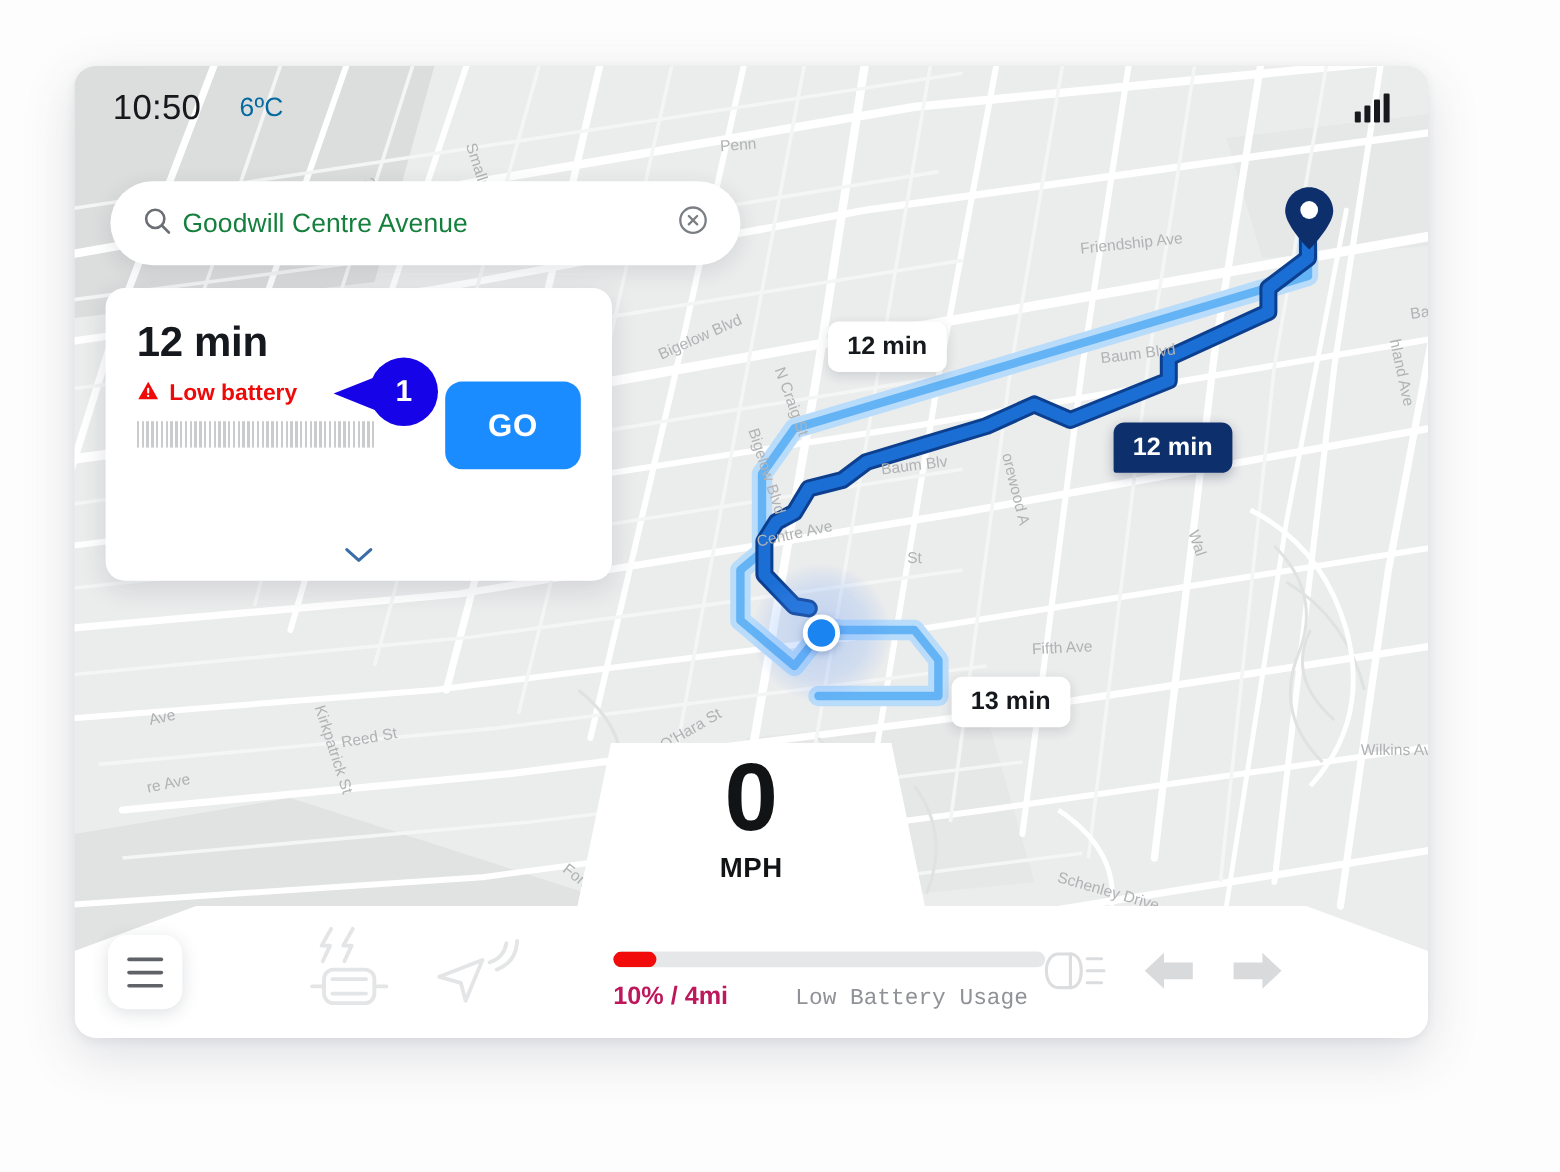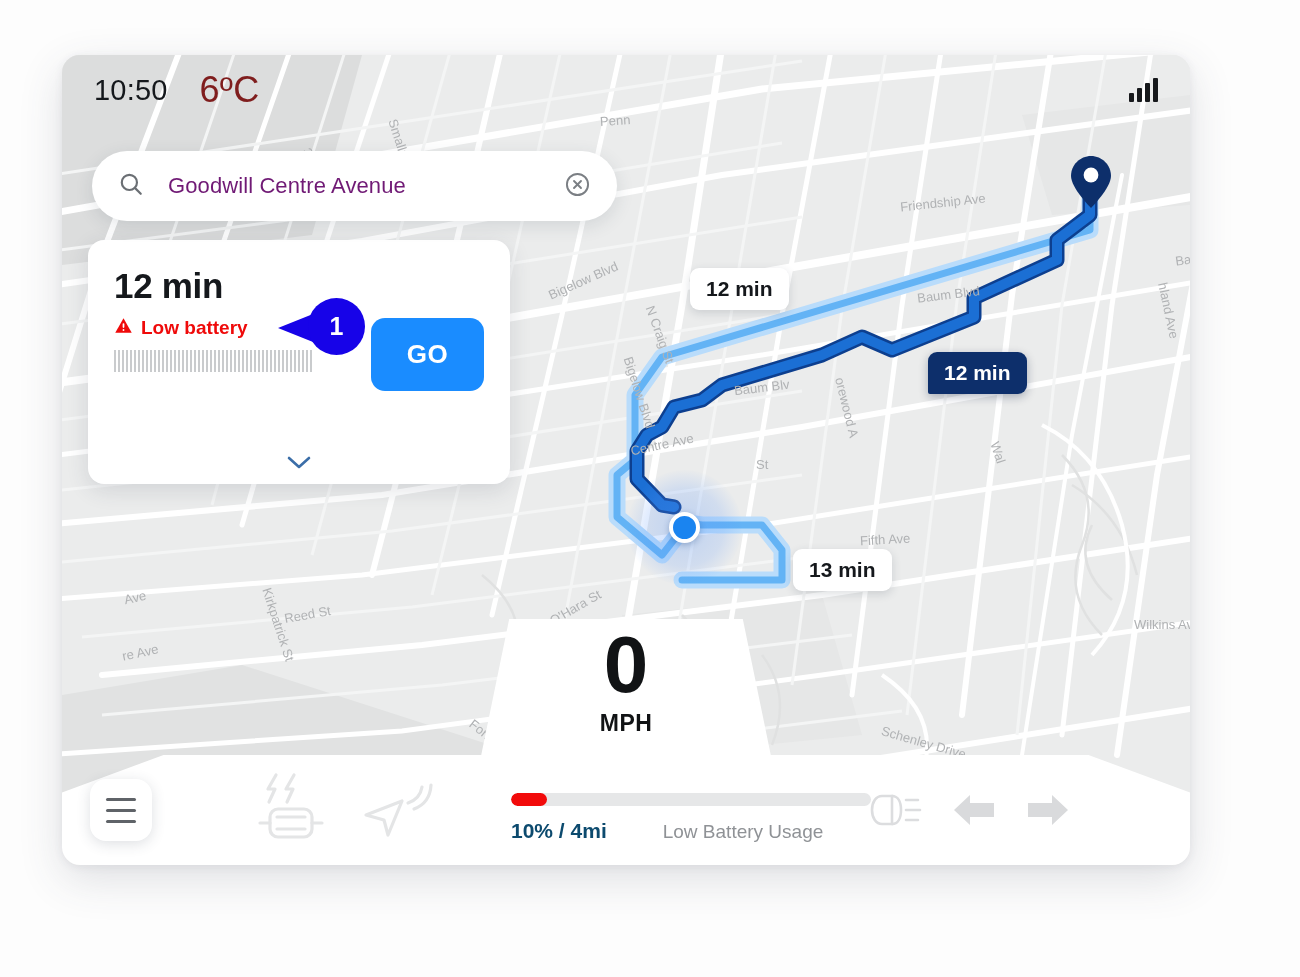--- a/index.html
+++ b/index.html
@@ -41,42 +41,42 @@
     width: 100%; height: 70px;
     display: flex; align-items: center;
     padding: 0 32px;
     z-index: 30;
   }
   #clock-text {
     font-size: 29px; font-weight: 500; color: #15181c;
     letter-spacing: .2px;
   }
   #temperature-text {
-    font-size: 36px; font-weight: 500; color: #7f1d1d;
+    font-size: 22px; font-weight: 500; color: #0369a1;
     margin-left: 32px; letter-spacing: .2px;
   }
   #signal-icon { margin-left: auto; display: flex; align-items: flex-end; gap: 3px; height: 24px; }
   #signal-icon i { display: block; width: 5px; background: #17191c; border-radius: 1px; }
   #signal-icon i:nth-child(1) { height: 9px; }
   #signal-icon i:nth-child(2) { height: 14px; }
   #signal-icon i:nth-child(3) { height: 19px; }
   #signal-icon i:nth-child(4) { height: 24px; }
 
   
   #search-bar {
     position: absolute; left: 30px; top: 96px;
     width: 525px; height: 70px;
     background: #fff; border-radius: 36px;
     display: flex; align-items: center;
     padding: 0 26px;
     box-shadow: 0 5px 18px rgba(50,60,80,.13);
     z-index: 25;
   }
   #search-input-value {
-    font-size: 22px; color: #701a75; margin-left: 24px;
+    font-size: 22px; color: #15803d; margin-left: 8px;
     flex: 1; letter-spacing: .1px;
   }
 
   
   #route-card {
     position: absolute; left: 26px; top: 185px;
     width: 422px; height: 244px;
     background: #fff; border-radius: 16px;
     box-shadow: 0 6px 22px rgba(50,60,80,.14);
     z-index: 24;
@@ -132,21 +132,21 @@
   .route-pill {
     position: absolute; z-index: 20;
     padding: 9px 16px; border-radius: 9px;
     font-size: 21px; font-weight: 600;
     white-space: nowrap;
   }
   .route-pill.light { background: #fff; color: #15181c; box-shadow: 0 3px 10px rgba(40,50,70,.16); }
   .route-pill.primary { background: #0d2f6b; color: #fff; box-shadow: 0 3px 10px rgba(10,25,60,.3); }
   #pill-alt-1 { left: 628px; top: 213px; }
   #pill-primary { left: 866px; top: 297px; border-bottom-left-radius: 2px; }
-  #pill-alt-2 { left: 731px; top: 494px; }
+  #pill-alt-2 { left: 731px; top: 509px; }
 
   
   #destination-pin { position: absolute; left: 1008px; top: 100px; z-index: 22; }
   #current-location-marker {
     position: absolute; left: 565px; top: 415px;
     width: 115px; height: 115px; z-index: 21;
   }
   #location-accuracy-halo {
     position: absolute; inset: 0; border-radius: 50%;
     background: radial-gradient(circle, rgba(90,150,250,.30) 0%, rgba(90,150,250,.18) 48%, rgba(90,150,250,0) 72%);
@@ -206,22 +206,22 @@
   }
   #battery-track {
     width: 100%; height: 13px; border-radius: 7px;
     background: #e6e7e8; overflow: hidden;
   }
   #battery-fill { height: 100%; border-radius: 7px; background: #f20b0b; }
   #battery-labels {
     display: flex; align-items: baseline;
     margin-top: 13px;
   }
-  #battery-range { font-size: 21px; font-weight: 700; color: #0c4a6e; text-align: right; }
-  #battery-status { font-size: 19px; color: #8f9296; margin-left: 56px; }
+  #battery-range { font-size: 21px; font-weight: 700; color: #be185d; text-align: right; }
+  #battery-status { font-size: 19px; color: #8f9296; margin-left: 56px; font-family: Liberation Mono, monospace; }
 </style>
 </head>
 <body>
 
 <div id="device-frame">
 
   <div id="map-canvas">
     <svg viewBox="0 0 1128 810" preserveAspectRatio="none">
       <defs>
         <linearGradient id="gdark" x1="0" y1="0" x2="0" y2="1">

